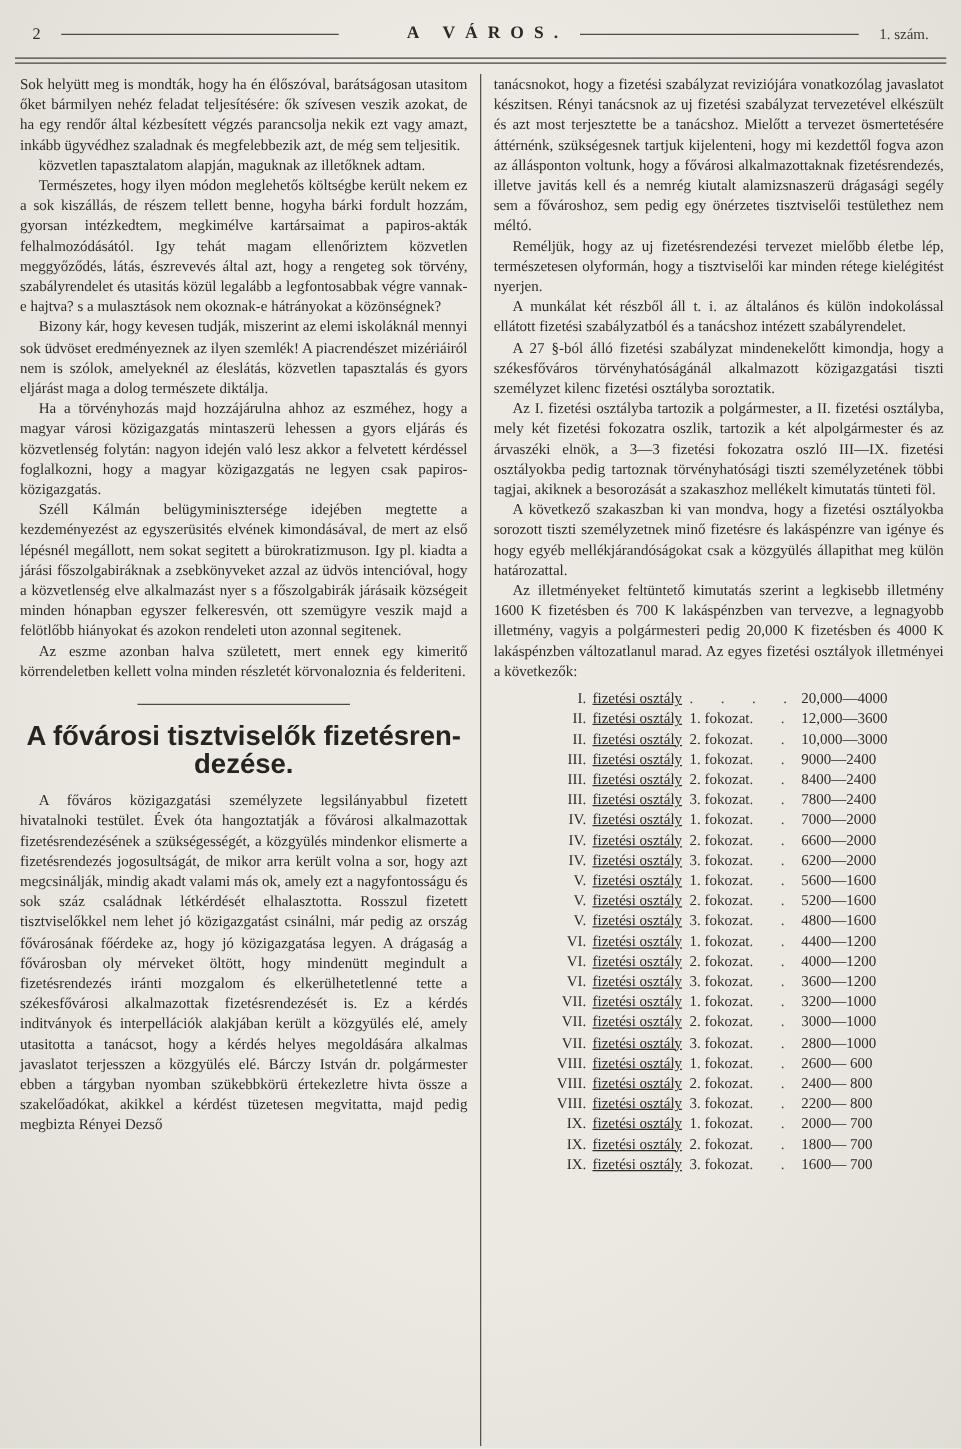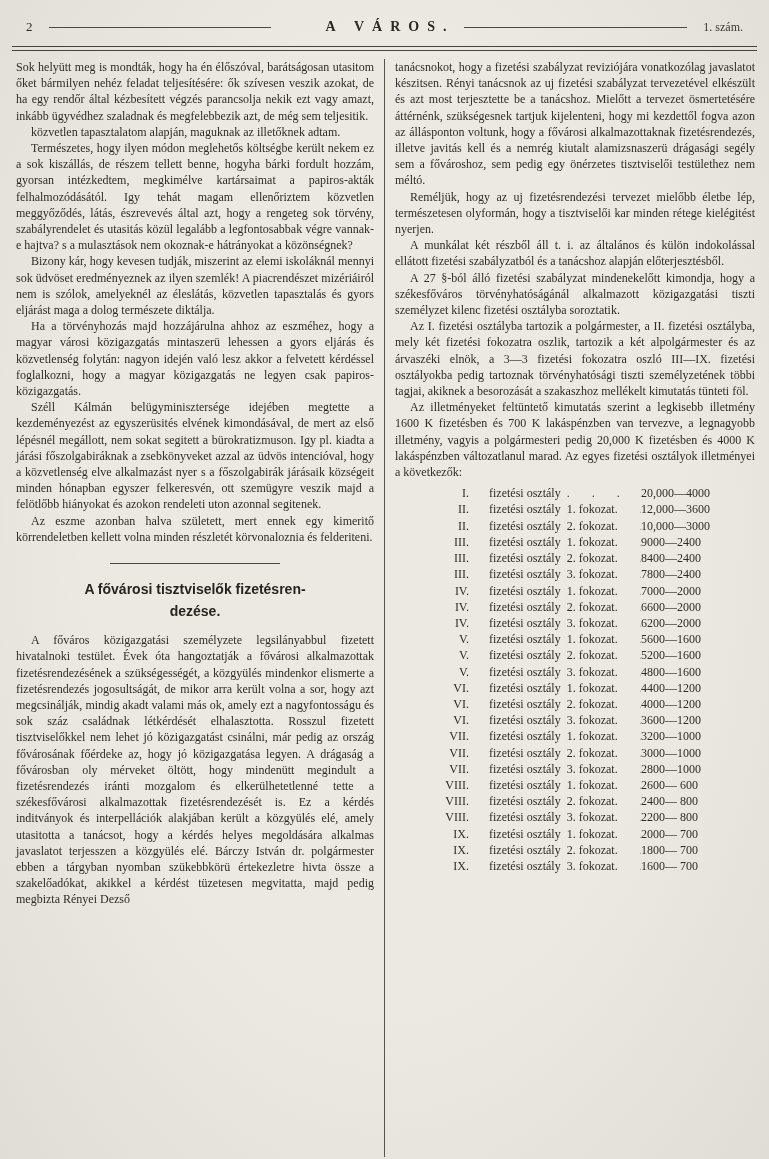--- a/index.html
+++ b/index.html
@@ -83,38 +83,38 @@
     width: 170px;
     height: 1px;
     background: #4c4a43;
     margin: 18px auto 14px auto;
   }
   .article2-title {
     margin: 0 0 10px 0;
     text-align: center;
     font-family: "Liberation Sans", "DejaVu Sans", sans-serif;
     font-weight: bold;
-    font-size: 14px;
+    font-size: 22px;
     line-height: 22px;
     color: #262420;
   }
   
   .salary-list {
     margin-top: 5px;
     padding: 0 24px 0 42px;
   }
   .sal-row {
     display: flex;
     align-items: baseline;
     font-size: 12px;
     line-height: 16.2px;
     white-space: nowrap;
   }
   .sal-num   { width: 32px; text-align: right; }
-  .sal-label { margin-left: 20px; }
+  .sal-label { margin-left: 5px; text-decoration: underline; }
   .sal-grade { margin-left: 6px; }
   .sal-leader {
     flex: 1;
     text-align: center;
     letter-spacing: 5px;
     word-spacing: 9px;
     overflow: hidden;
     color: #3a3830;
   }
   .sal-amount {
@@ -172,26 +172,27 @@
     <div class="col-divider"></div>
 
     <section class="col col-right">
       <div class="paras continuation">
 
           <p class="para">tanácsnokot, hogy a fizetési szabályzat reviziójára vonatkozólag javaslatot készitsen. Rényi tanácsnok az uj fizetési szabályzat tervezetével elkészült és azt most terjesztette be a tanácshoz. Mielőtt a tervezet ösmertetésére áttérnénk, szükségesnek tartjuk kijelenteni, hogy mi kezdettől fogva azon az állásponton voltunk, hogy a fővárosi alkalmazottaknak fizetésrendezés, illetve javitás kell és a nemrég kiutalt alamizsnaszerü drágasági segély sem a fővároshoz, sem pedig egy önérzetes tisztviselői testülethez nem méltó.</p>
 
           <p class="para">Reméljük, hogy az uj fizetésrendezési tervezet mielőbb életbe lép, természetesen olyformán, hogy a tisztviselői kar minden rétege kielégitést nyerjen.</p>
 
 
-          <p class="para">A munkálat két részből áll t. i. az általános és külön indokolással ellátott fizetési szabályzatból és a tanácshoz alapján előterjesztésből.</p>
+          <p class="para">A munkálat két részből áll t. i. az általános és külön indokolással ellátott fizetési szabályzatból és a tanácshoz intézett szabályrendelet.</p>
 
           <p class="para">A 27 §-ból álló fizetési szabályzat mindenekelőtt kimondja, hogy a székesfőváros törvényhatóságánál alkalmazott közigazgatási tiszti személyzet kilenc fizetési osztályba soroztatik.</p>
 
           <p class="para">Az I. fizetési osztályba tartozik a polgármester, a II. fizetési osztályba, mely két fizetési fokozatra oszlik, tartozik a két alpolgármester és az árvaszéki elnök, a 3—3 fizetési fokozatra oszló III—IX. fizetési osztályokba pedig tartoznak törvényhatósági tiszti személyzetének többi tagjai, akiknek a besorozását a szakaszhoz mellékelt kimutatás tünteti föl.</p>
 
+          <p class="para">A következő szakaszban ki van mondva, hogy a fizetési osztályokba sorozott tiszti személyzetnek minő fizetésre és lakáspénzre van igénye és hogy egyéb mellékjárandóságokat csak a közgyülés állapithat meg külön határozattal.</p>
 
           <p class="para">Az illetményeket feltüntető kimutatás szerint a legkisebb illetmény 1600 K fizetésben és 700 K lakáspénzben van tervezve, a legnagyobb illetmény, vagyis a polgármesteri pedig 20,000 K fizetésben és 4000 K lakáspénzben változatlanul marad. Az egyes fizetési osztályok illetményei a következők:</p>
         </div>
 
       <div class="salary-list">
 
           <div class="sal-row">
             <span class="sal-num">I.</span>
             <span class="sal-label">fizetési osztály</span>
             <span class="sal-grade"></span>

